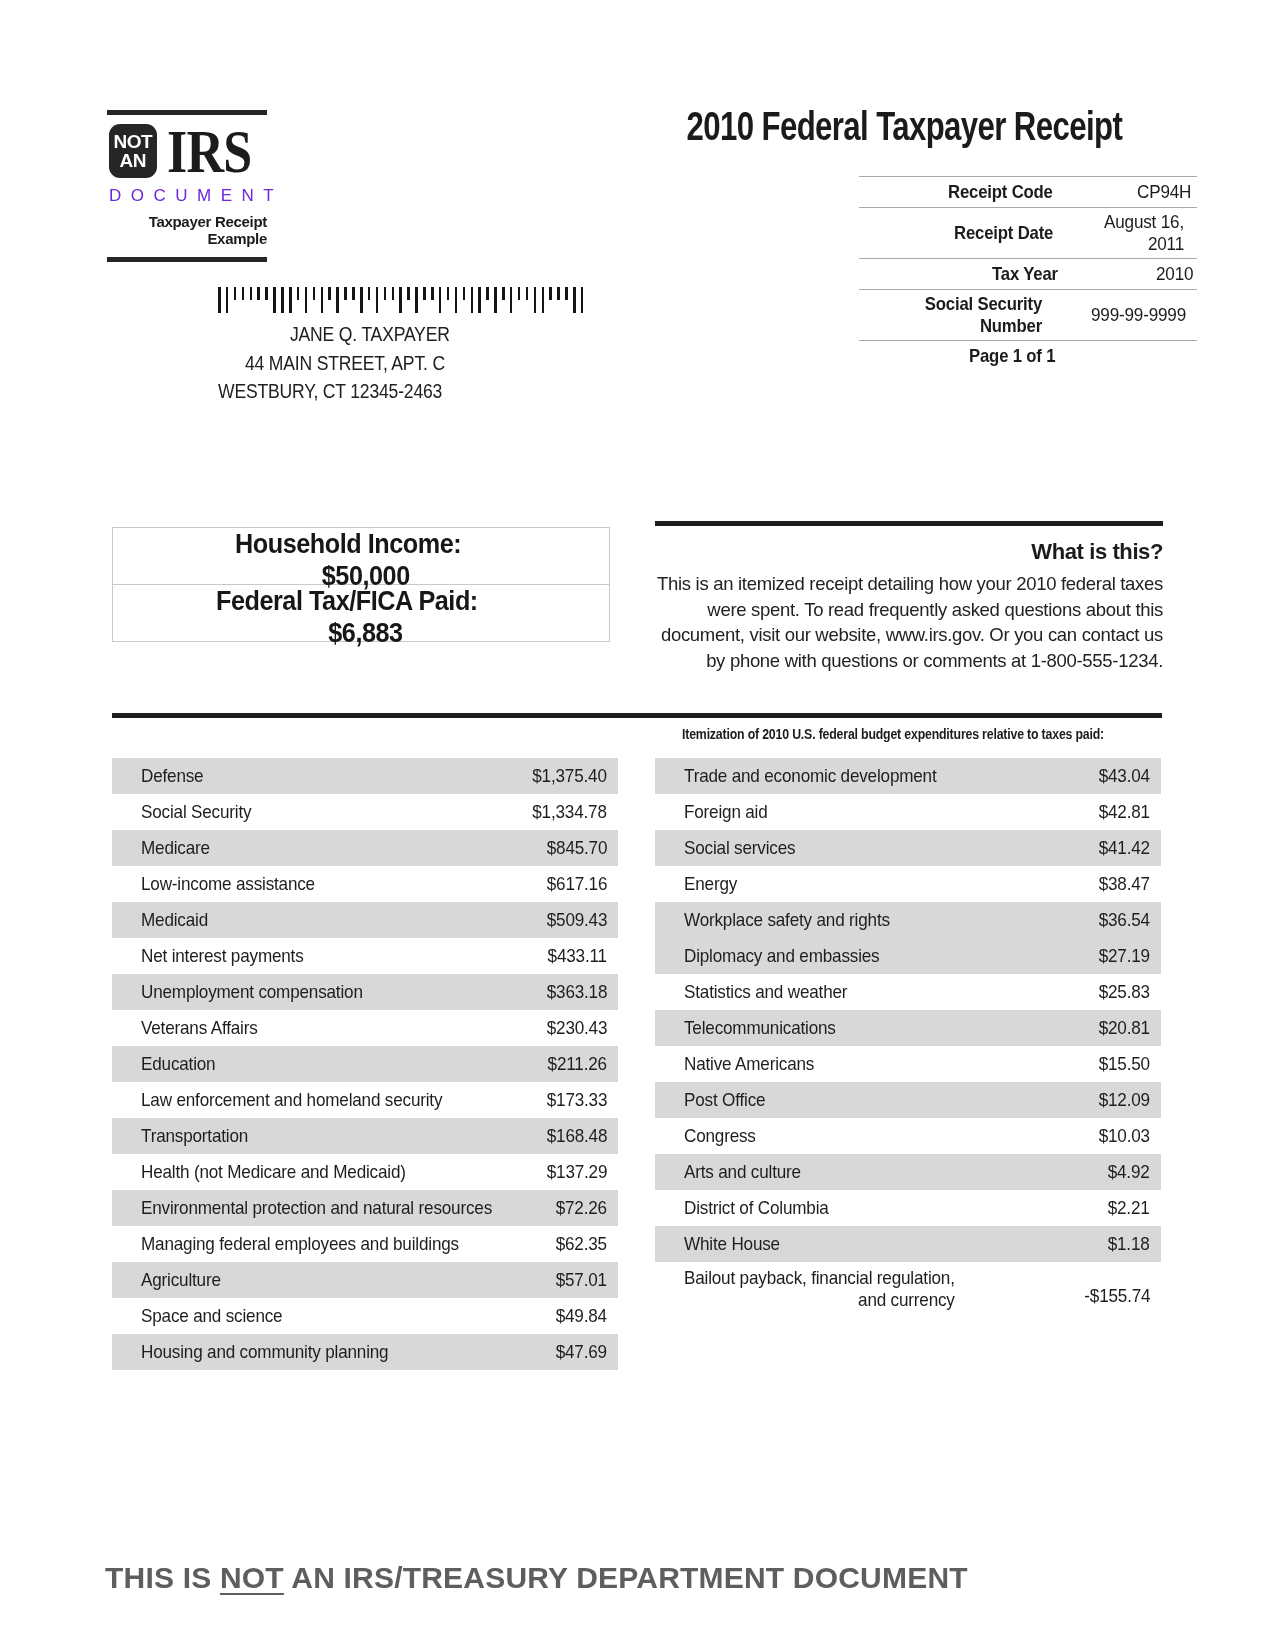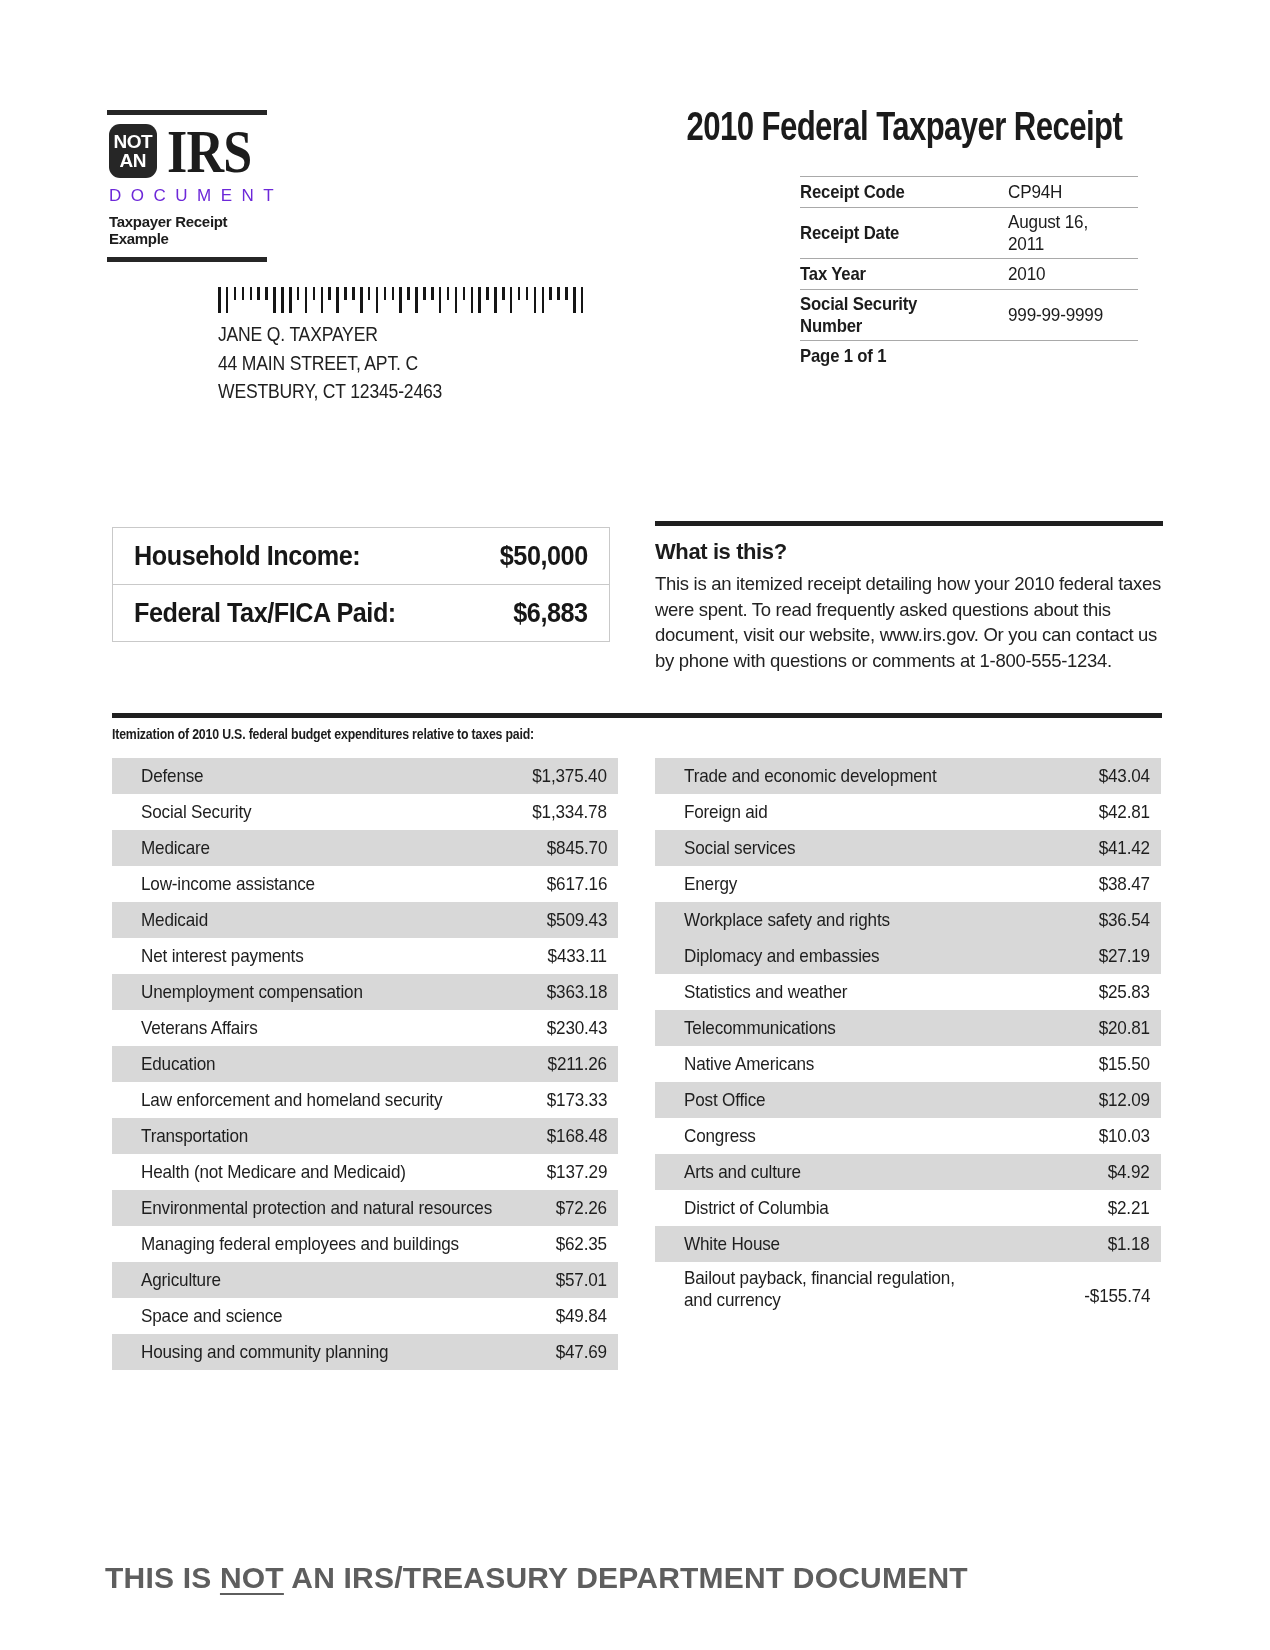--- a/index.html
+++ b/index.html
@@ -1,19 +1,20 @@
 <!DOCTYPE html>
 <html><head>
 <meta charset="utf-8">
 <style>
   html,body{margin:0;padding:0;background:#ffffff;}
   .page{
     position:relative;width:1270px;height:1650px;background:#fff;overflow:hidden;
     font-family:"Liberation Sans","DejaVu Sans",sans-serif;color:#1c1c1c;
     letter-spacing:-0.2px;
+    text-align:right;
   }
   
   .cx{display:inline-block;transform:scaleX(0.90);transform-origin:0 50%;white-space:pre-line;}
   .cx-r{display:inline-block;transform:scaleX(0.90);transform-origin:100% 50%;white-space:nowrap;}
 
   
   .logo{position:absolute;left:107px;top:110px;width:160px;}
   .logo-rule{height:5px;background:#262626;}
   .logo-main{display:flex;align-items:center;margin:9px 0 4px 2px;}
   .badge{
@@ -29,35 +30,35 @@
   .tagline{font-size:15px;font-weight:bold;margin:7px 0 0 2px;letter-spacing:-0.3px;}
   .logo .logo-rule.bottom{margin-top:10px;}
 
   
   .title{
     position:absolute;top:103px;right:148px;margin:0;font-size:41px;font-weight:bold;
     white-space:nowrap;transform:scaleX(0.76);transform-origin:100% 0;letter-spacing:-0.8px;color:#1b1b1b;
   }
 
   
-  .receipt-info{position:absolute;left:800px;top:176px;width:338px;font-size:19px;}
+  .receipt-info{position:absolute;left:859px;top:176px;width:338px;font-size:19px;}
   .ri-row{display:flex;align-items:center;border-top:1px solid #a9a9a9;padding:3px 0;min-height:24px;}
   .ri-label{font-weight:bold;width:208px;flex:0 0 auto;}
   .ri-label .cx{transform:scaleX(0.88);}
   .ri-value{flex:1;}
 
   
   .barcode{position:absolute;left:218px;top:287px;height:26px;display:flex;align-items:flex-start;}
   .bar{width:2.5px;height:13px;background:#151515;margin-right:5.4px;flex:0 0 auto;}
   .bar.tall{height:26px;}
   .address{position:absolute;left:218px;top:320px;font-size:19.5px;line-height:28.5px;color:#202020;}
 
   
   .summary{position:absolute;left:112px;top:527px;width:496px;border:1px solid #c9c9c9;}
-  .sum-row{display:flex;justify-content:space-between;align-items:center;height:56px;padding:0 21px;}
+  .sum-row{display:flex;justify-content:space-between;align-items:center;height:56px;padding:0 21px;flex-direction:column;}
   .sum-row + .sum-row{border-top:1px solid #c9c9c9;}
   .sum-label,.sum-value{font-size:28px;font-weight:bold;color:#171717;letter-spacing:-0.5px;}
 
   
   .about{position:absolute;left:655px;top:521px;width:508px;}
   .thick-rule{height:5px;background:#1f1f1f;}
   .about h2{margin:13px 0 6px 0;font-size:22px;letter-spacing:-0.4px;}
   .about p{margin:0;font-size:18.5px;line-height:25.5px;letter-spacing:-0.3px;color:#222;}
 
   

